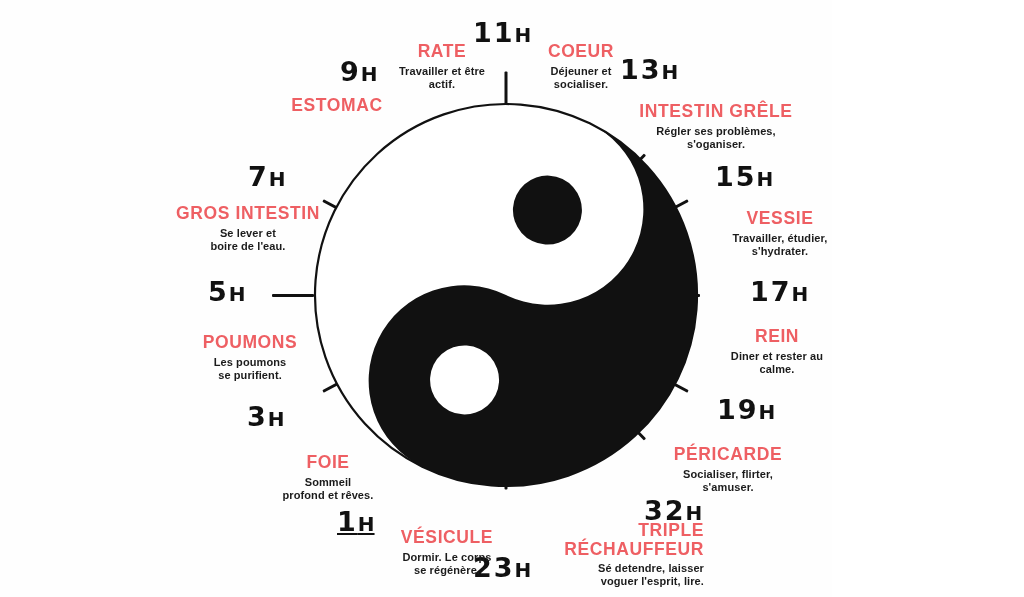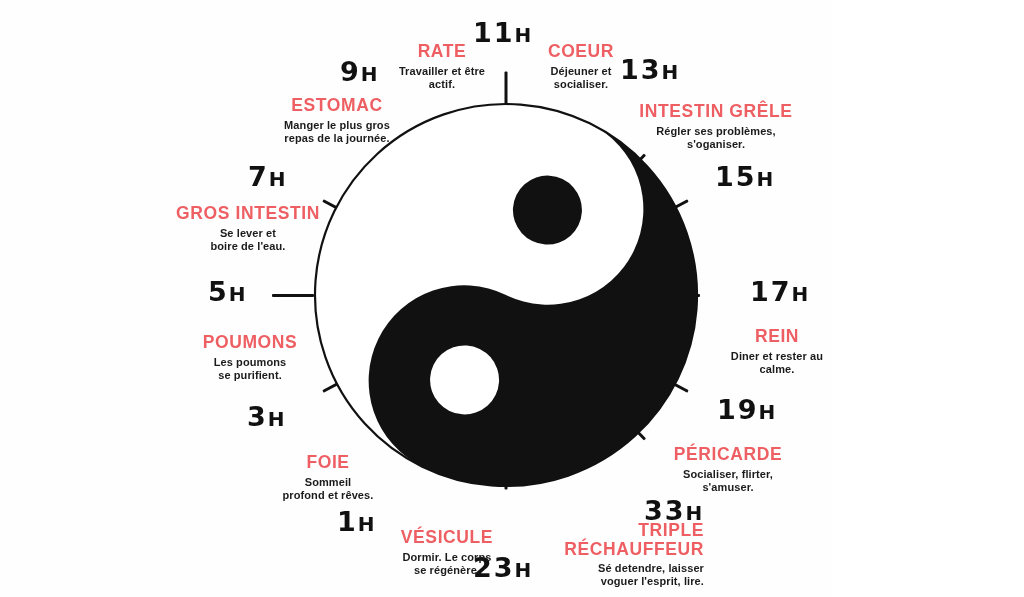--- a/index.html
+++ b/index.html
@@ -126,28 +126,28 @@
 
   <div class="hour" style="left:750px; top:278px;">
     <span>17</span><span class="h-suffix">H</span>
   </div>
 
   <div class="hour" style="left:717px; top:396px;">
     <span>19</span><span class="h-suffix">H</span>
   </div>
 
   <div class="hour" style="left:644px; top:497px;">
-    <span>33</span><span class="h-suffix">H</span>
+    <span>32</span><span class="h-suffix">H</span>
   </div>
 
   <div class="hour" style="left:473px; top:554px;">
     <span>23</span><span class="h-suffix">H</span>
   </div>
 
-  <div class="hour" style="left:337px; top:508px;">
+  <div class="hour" style="left:337px; top:508px;text-decoration:underline;">
     <span>1</span><span class="h-suffix">H</span>
   </div>
 
   <div class="hour" style="left:247px; top:403px;">
     <span>3</span><span class="h-suffix">H</span>
   </div>
 
   <div class="hour" style="left:208px; top:278px;">
     <span>5</span><span class="h-suffix">H</span>
   </div>
@@ -177,20 +177,27 @@
   </div>
 
   <div class="organ" style="left:524px; top:41px; width:114px;">
     <span class="organ-name">COEUR</span>
     <span class="organ-desc">
       <span>Déjeuner et</span>
       <span class="l2">socialiser.</span>
     </span>
   </div>
 
+  <div class="organ" style="left:700px; top:208px; width:160px;">
+    <span class="organ-name">VESSIE</span>
+    <span class="organ-desc">
+      <span>Travailler, étudier,</span>
+      <span class="l2">s'hydrater.</span>
+    </span>
+  </div>
 
   <div class="organ" style="left:700px; top:326px; width:154px;">
     <span class="organ-name">REIN</span>
     <span class="organ-desc">
       <span>Diner et rester au</span>
       <span class="l2">calme.</span>
     </span>
   </div>
 
   <div class="organ" style="left:650px; top:444px; width:156px;">
@@ -239,19 +246,15 @@
   <div class="organ" style="left:166px; top:203px; width:164px;">
     <span class="organ-name">GROS INTESTIN</span>
     <span class="organ-desc">
       <span>Se lever et</span>
       <span class="l2">boire de l'eau.</span>
     </span>
   </div>
 
   <div class="organ" style="left:253px; top:95px; width:168px;">
     <span class="organ-name">ESTOMAC</span>
-    <span class="organ-desc">
-      <span>Manger le plus gros</span>
-      <span class="l2">repas de la journée.</span>
-    </span>
   </div>
 
 </div>
 
 </body></html>

